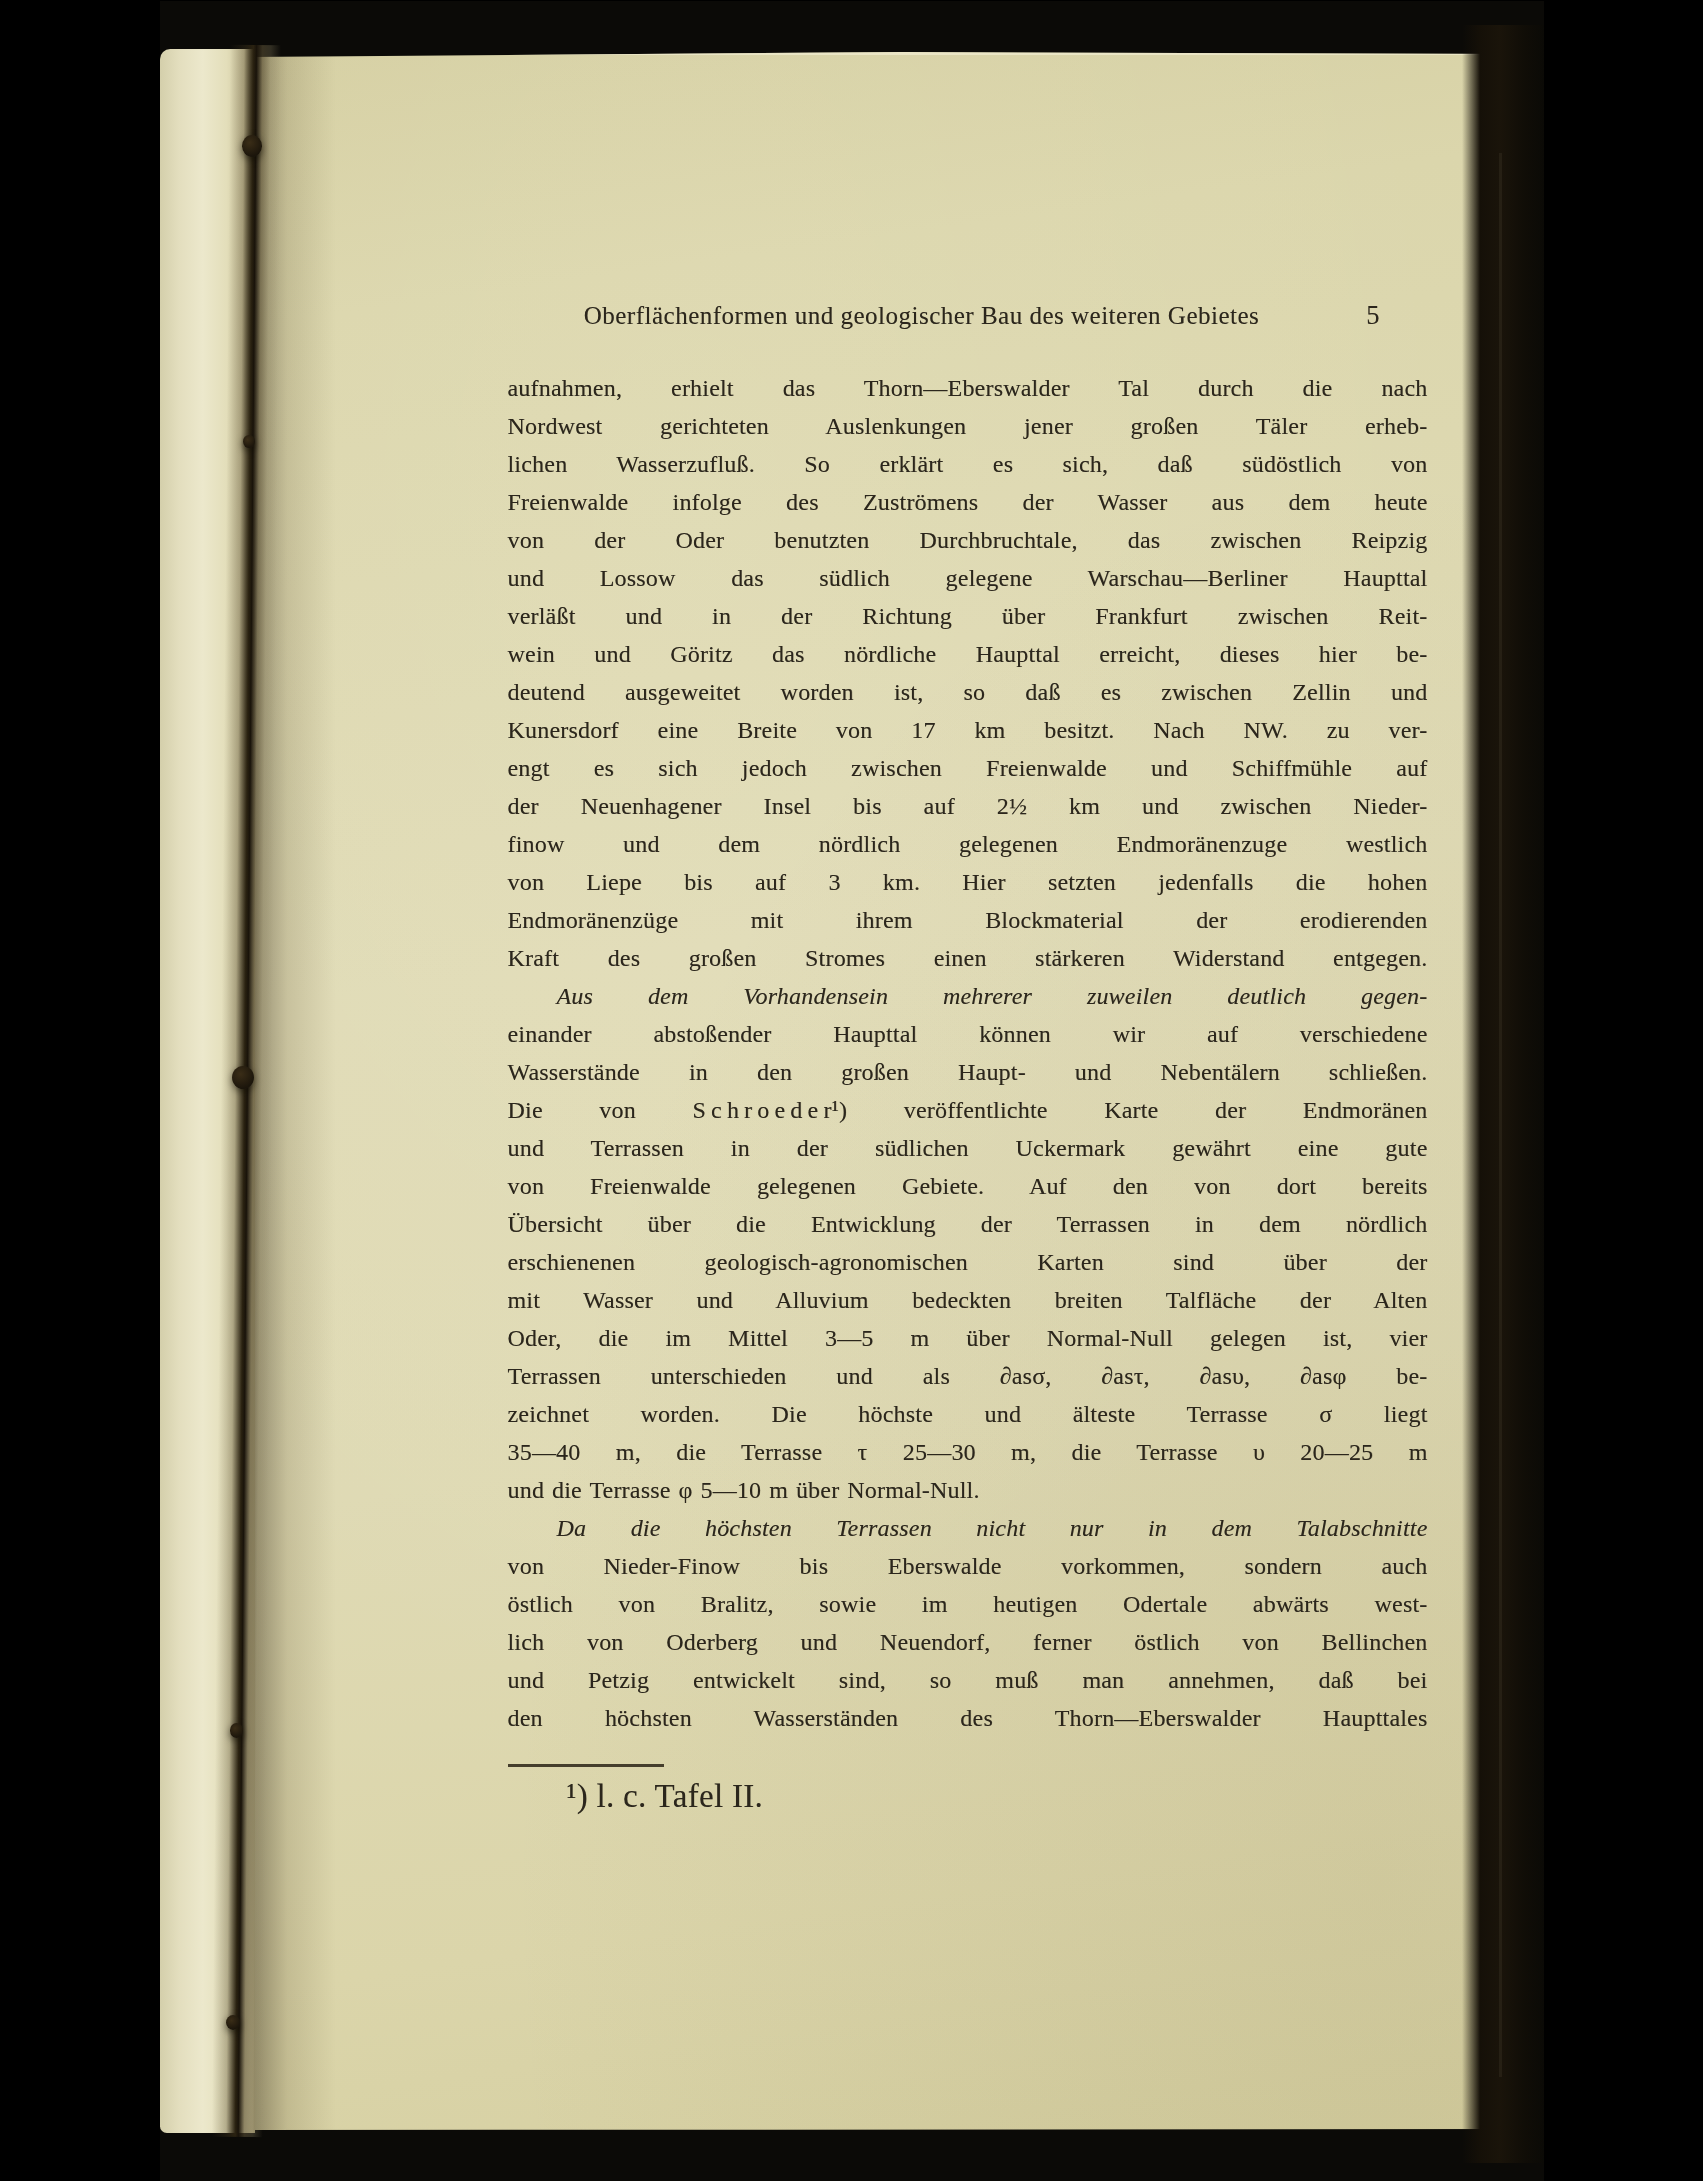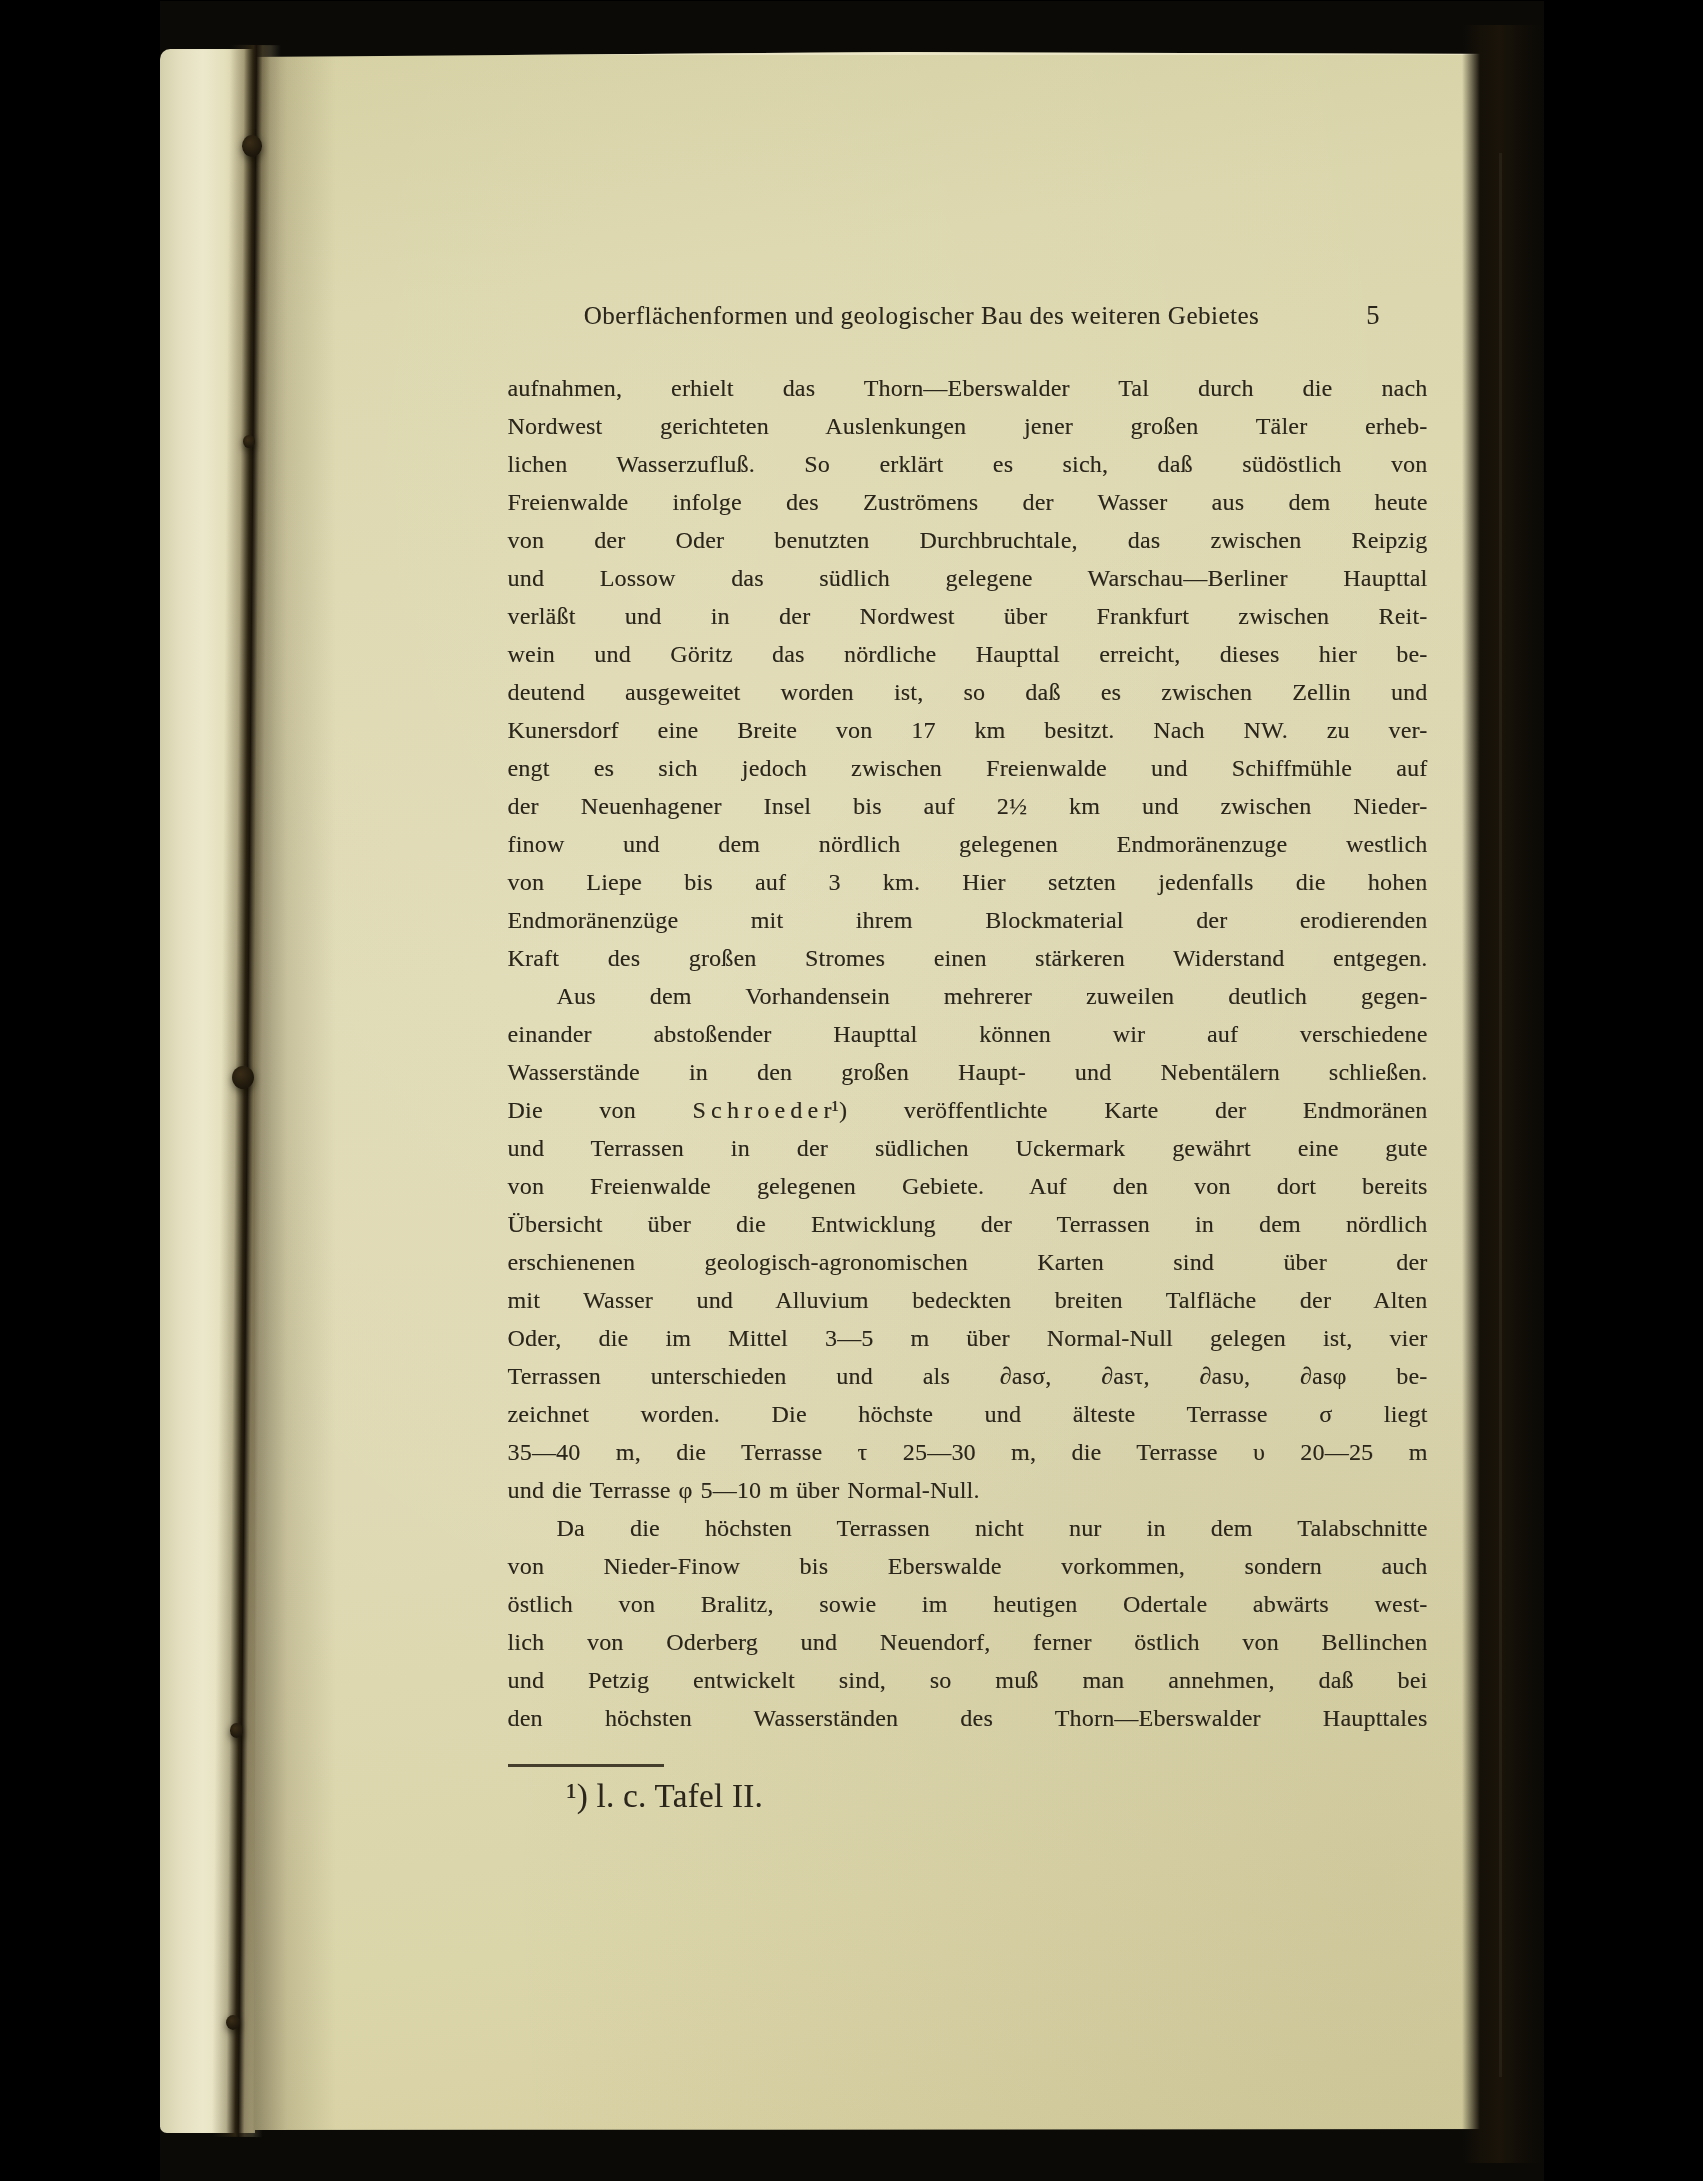--- a/index.html
+++ b/index.html
@@ -101,21 +101,21 @@
   }
   .body-text{
     position:absolute;left:253px;top:317px;width:920px;
     font-size:24px;line-height:38px;
     color:var(--ink);
     letter-spacing:0.2px;word-spacing:1.7px;
     text-shadow:0.3px 0.3px 0.5px rgba(40,34,22,0.35);
   }
   .line{min-height:38px;}
   .line.fill{text-align:justify;text-align-last:justify;text-justify:inter-word;}
-  .line.indent{padding-left:49px;}
+  .line.indent{padding-left:49px;font-style:italic;}
   .footnote-rule{
     position:absolute;left:253px;top:1712px;width:156px;height:2.6px;
     background:#453e2c;
   }
   .footnote{
     position:absolute;left:312px;top:1726px;
     font-size:33px;color:var(--ink);letter-spacing:0.3px;
     text-shadow:0.3px 0.3px 0.4px rgba(40,34,22,0.30);
   }
 </style>
@@ -132,21 +132,21 @@
       <div class="rh-number">5</div>
     </header>
 
     <main class="body-text">
         <div class="line fill">aufnahmen, erhielt das Thorn—Eberswalder Tal durch die nach</div>
         <div class="line fill">Nordwest gerichteten Auslenkungen jener großen Täler erheb-</div>
         <div class="line fill">lichen Wasserzufluß. So erklärt es sich, daß südöstlich von</div>
         <div class="line fill">Freienwalde infolge des Zuströmens der Wasser aus dem heute</div>
         <div class="line fill">von der Oder benutzten Durchbruchtale, das zwischen Reipzig</div>
         <div class="line fill">und Lossow das südlich gelegene Warschau—Berliner Haupttal</div>
-        <div class="line fill">verläßt und in der Nordwest über Frankfurt zwischen Reit-</div>
+        <div class="line fill">verläßt und in der Richtung über Frankfurt zwischen Reit-</div>
         <div class="line fill">wein und Göritz das nördliche Haupttal erreicht, dieses hier be-</div>
         <div class="line fill">deutend ausgeweitet worden ist, so daß es zwischen Zellin und</div>
         <div class="line fill">Kunersdorf eine Breite von 17 km besitzt. Nach NW. zu ver-</div>
         <div class="line fill">engt es sich jedoch zwischen Freienwalde und Schiffmühle auf</div>
         <div class="line fill">der Neuenhagener Insel bis auf 2½ km und zwischen Nieder-</div>
         <div class="line fill">finow und dem nördlich gelegenen Endmoränenzuge westlich</div>
         <div class="line fill">von Liepe bis auf 3 km. Hier setzten jedenfalls die hohen</div>
         <div class="line fill">Endmoränenzüge mit ihrem Blockmaterial der erodierenden</div>
         <div class="line fill">Kraft des großen Stromes einen stärkeren Widerstand entgegen.</div>
         <div class="line indent fill">Aus dem Vorhandensein mehrerer zuweilen deutlich gegen-</div>

